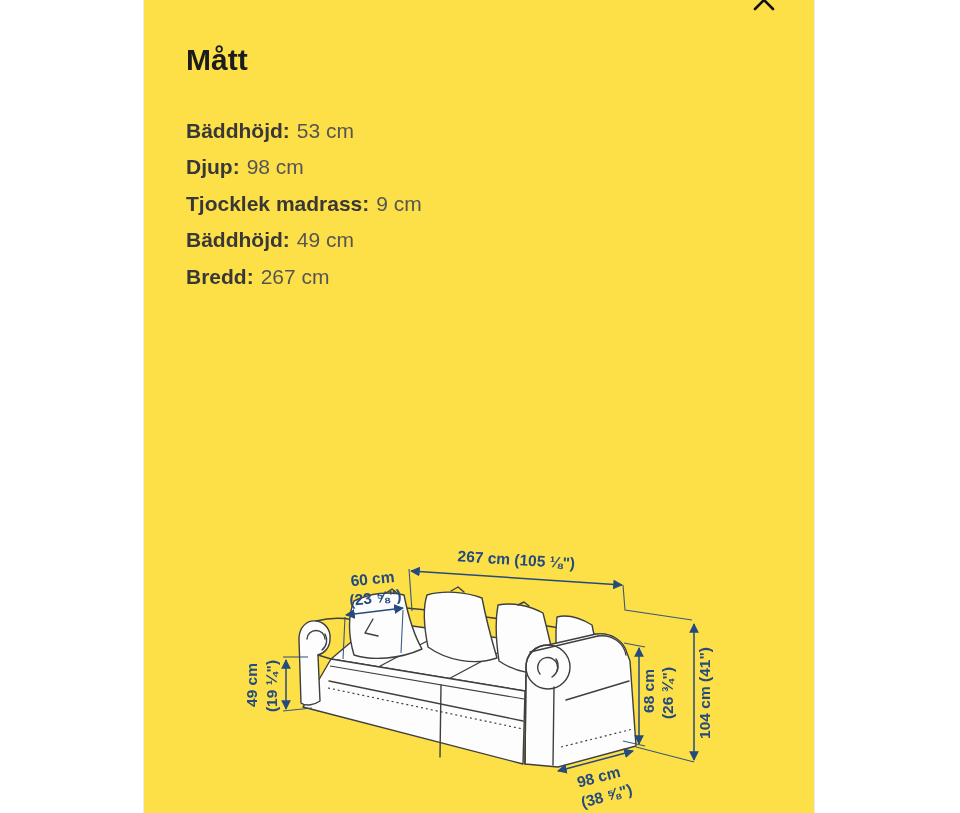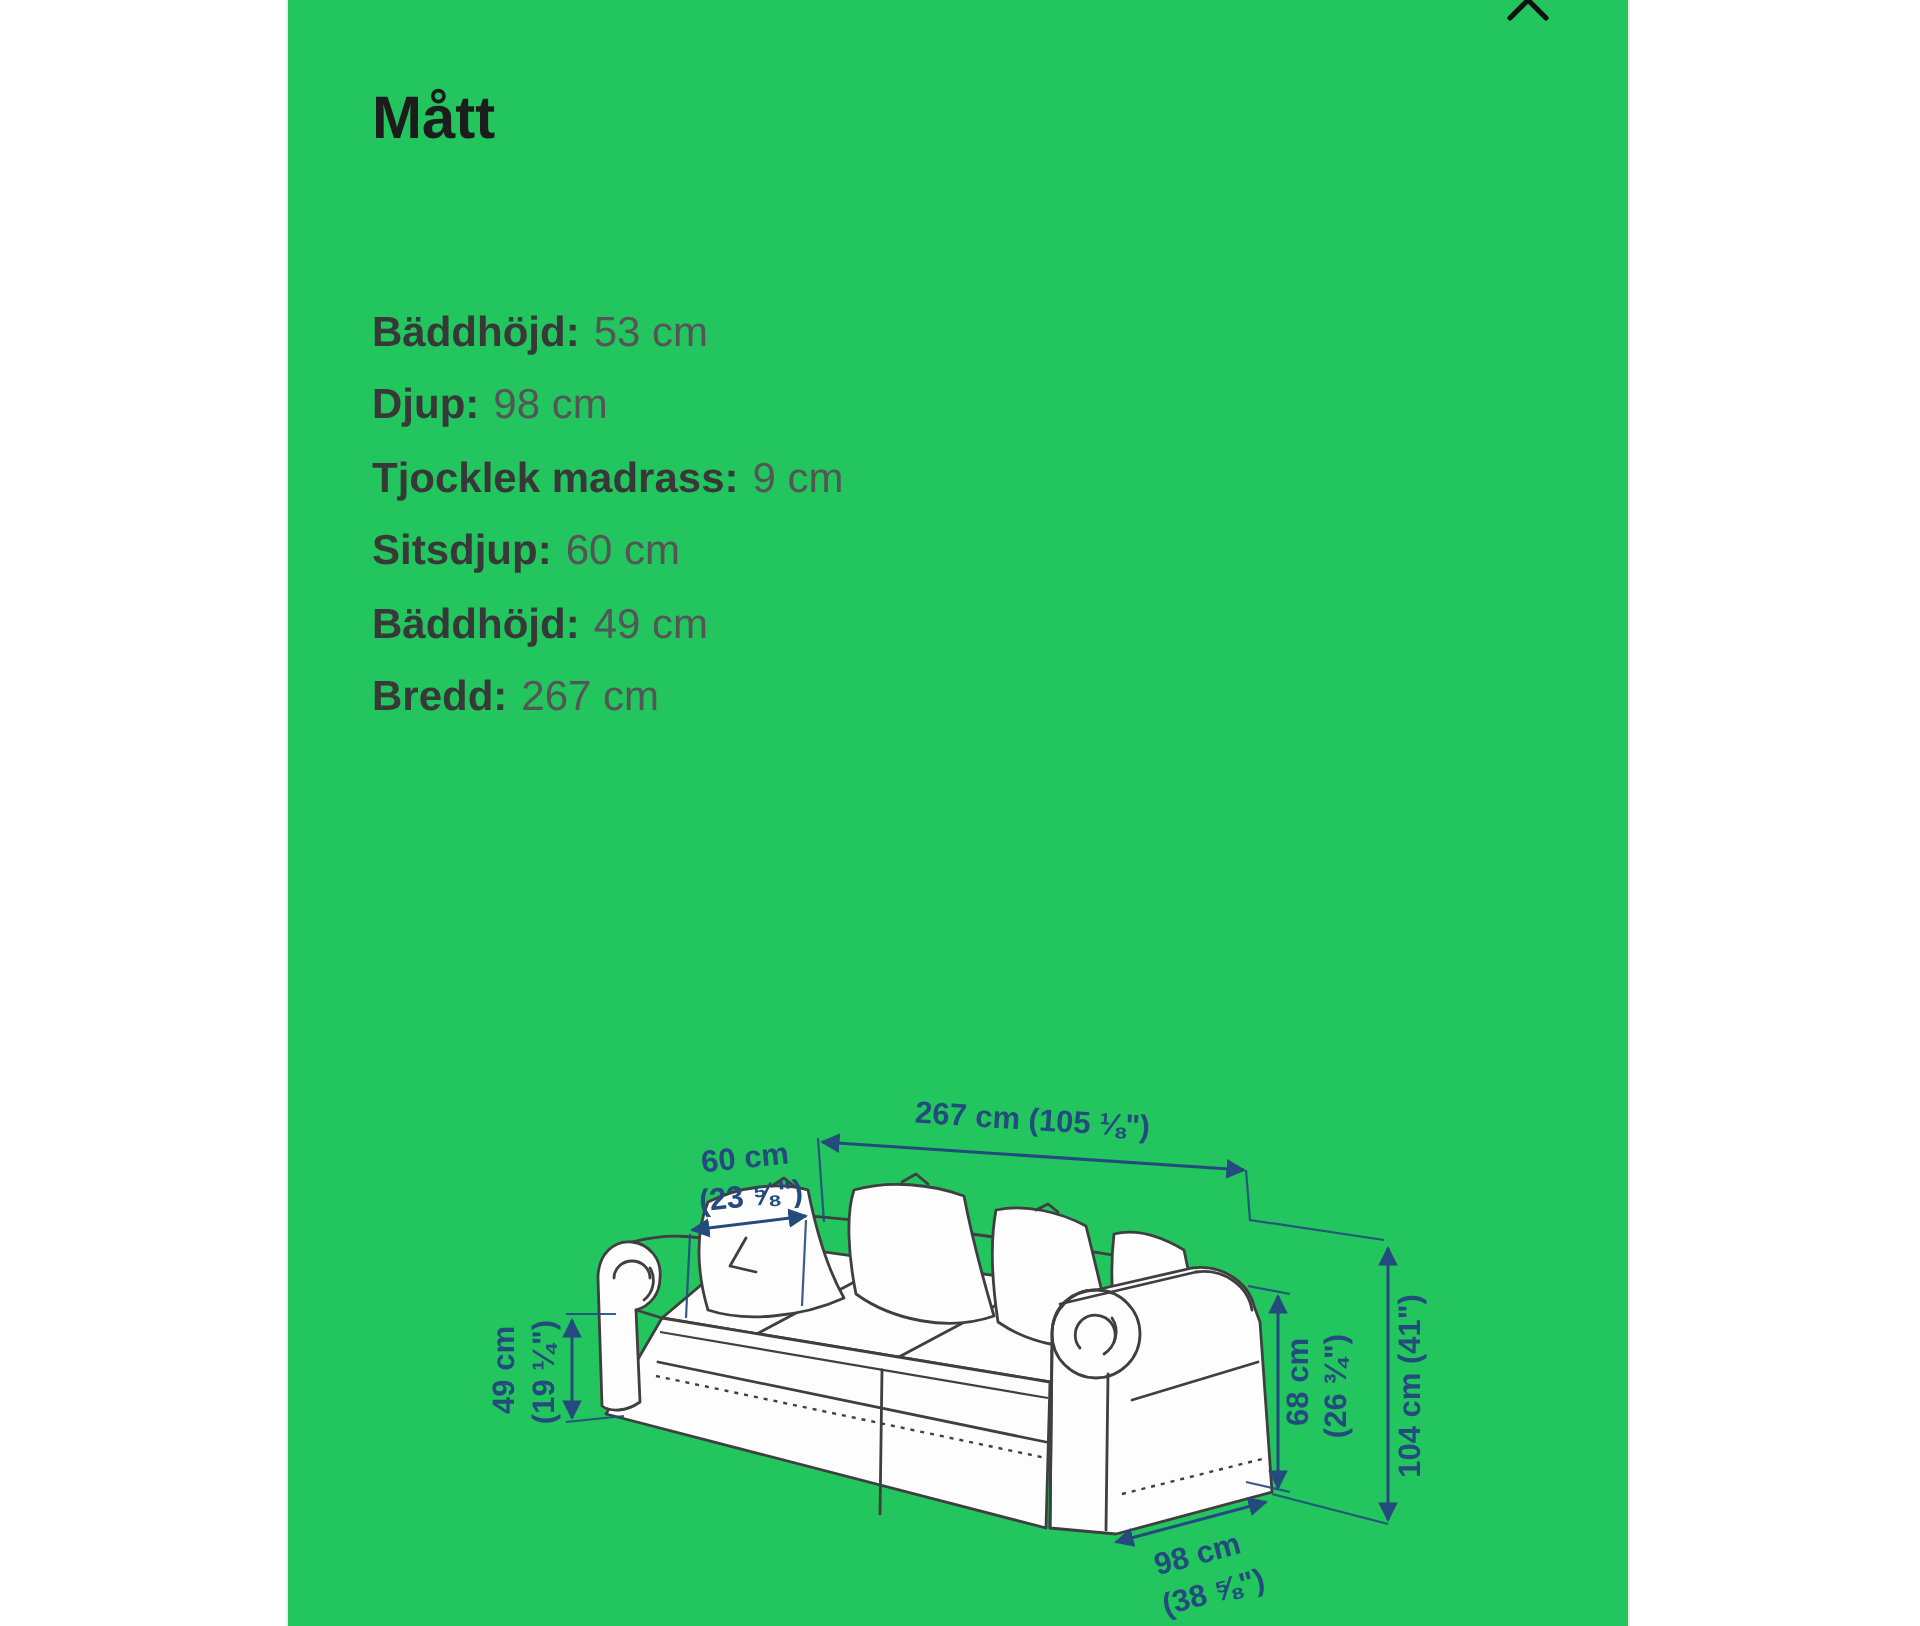--- a/index.html
+++ b/index.html
@@ -7,35 +7,35 @@
     --line-gray:#3f3f3f;
   }
   html,body{margin:0;padding:0;}
   body{
     width:960px;height:813px;overflow:hidden;position:relative;
     background:#ffffff;
     font-family:"Liberation Sans","DejaVu Sans",sans-serif;
   }
   .modal{
     position:absolute;left:143px;top:0;width:672px;height:813px;
-    background:#22c55e;
+    background:#fde047;
     border-left:1px solid #ececec;border-right:1px solid #ececec;
     box-sizing:border-box;
   }
   .close-btn{
     position:absolute;left:604px;top:-16px;width:32px;height:32px;
     cursor:pointer;background:none;border:none;padding:0;
   }
   .close-btn svg{display:block;}
   .modal-title{
     position:absolute;left:42px;top:44px;
     font-size:30px;font-weight:700;color:#1c1c1c;line-height:1.05;
   }
   .measure-list{
-    position:absolute;left:42px;top:113px;width:560px;margin-top:36px;
+    position:absolute;left:42px;top:113px;width:560px;
   }
   .measure-row{
     font-size:21px;line-height:36.4px;white-space:nowrap;
   }
   .measure-label{font-weight:700;color:#383838;}
   .measure-value{font-weight:400;color:#555555;margin-left:7px;}
   .diagram{
     position:absolute;left:92px;top:535px;width:500px;height:278px;
   }
   .dim-text{
@@ -61,21 +61,20 @@
       </svg>
     </span>
   </button>
 
   <div class="modal-title">Mått</div>
 
   <div class="measure-list">
     <div class="measure-row"><span class="measure-label">Bäddhöjd:</span><span class="measure-value">53 cm</span></div>
     <div class="measure-row"><span class="measure-label">Djup:</span><span class="measure-value">98 cm</span></div>
     <div class="measure-row"><span class="measure-label">Tjocklek madrass:</span><span class="measure-value">9 cm</span></div>
-    <div class="measure-row"><span class="measure-label">Sitsdjup:</span><span class="measure-value">60 cm</span></div>
     <div class="measure-row"><span class="measure-label">Bäddhöjd:</span><span class="measure-value">49 cm</span></div>
     <div class="measure-row"><span class="measure-label">Bredd:</span><span class="measure-value">267 cm</span></div>
   </div>
 
   <svg class="diagram" viewBox="0 0 500 278" width="500" height="278">
     <defs>
       <marker id="ah" viewBox="0 0 10 10" refX="9" refY="5" markerWidth="6.5" markerHeight="6.5" orient="auto-start-reverse">
         <path d="M0,0 L10,5 L0,10 z" fill="#254a7e"></path>
       </marker>
     </defs>

